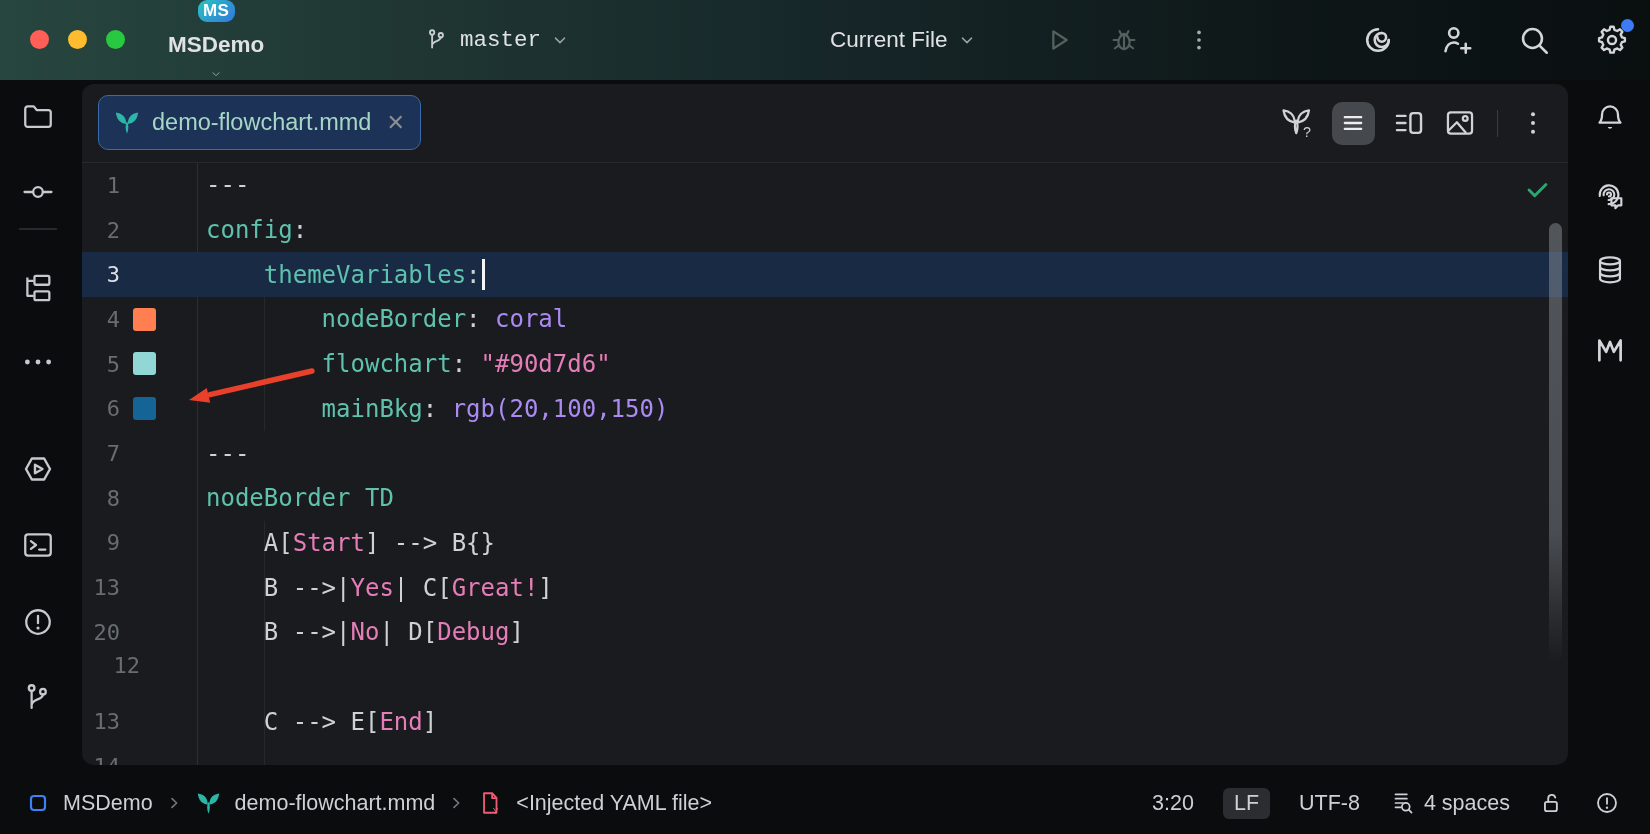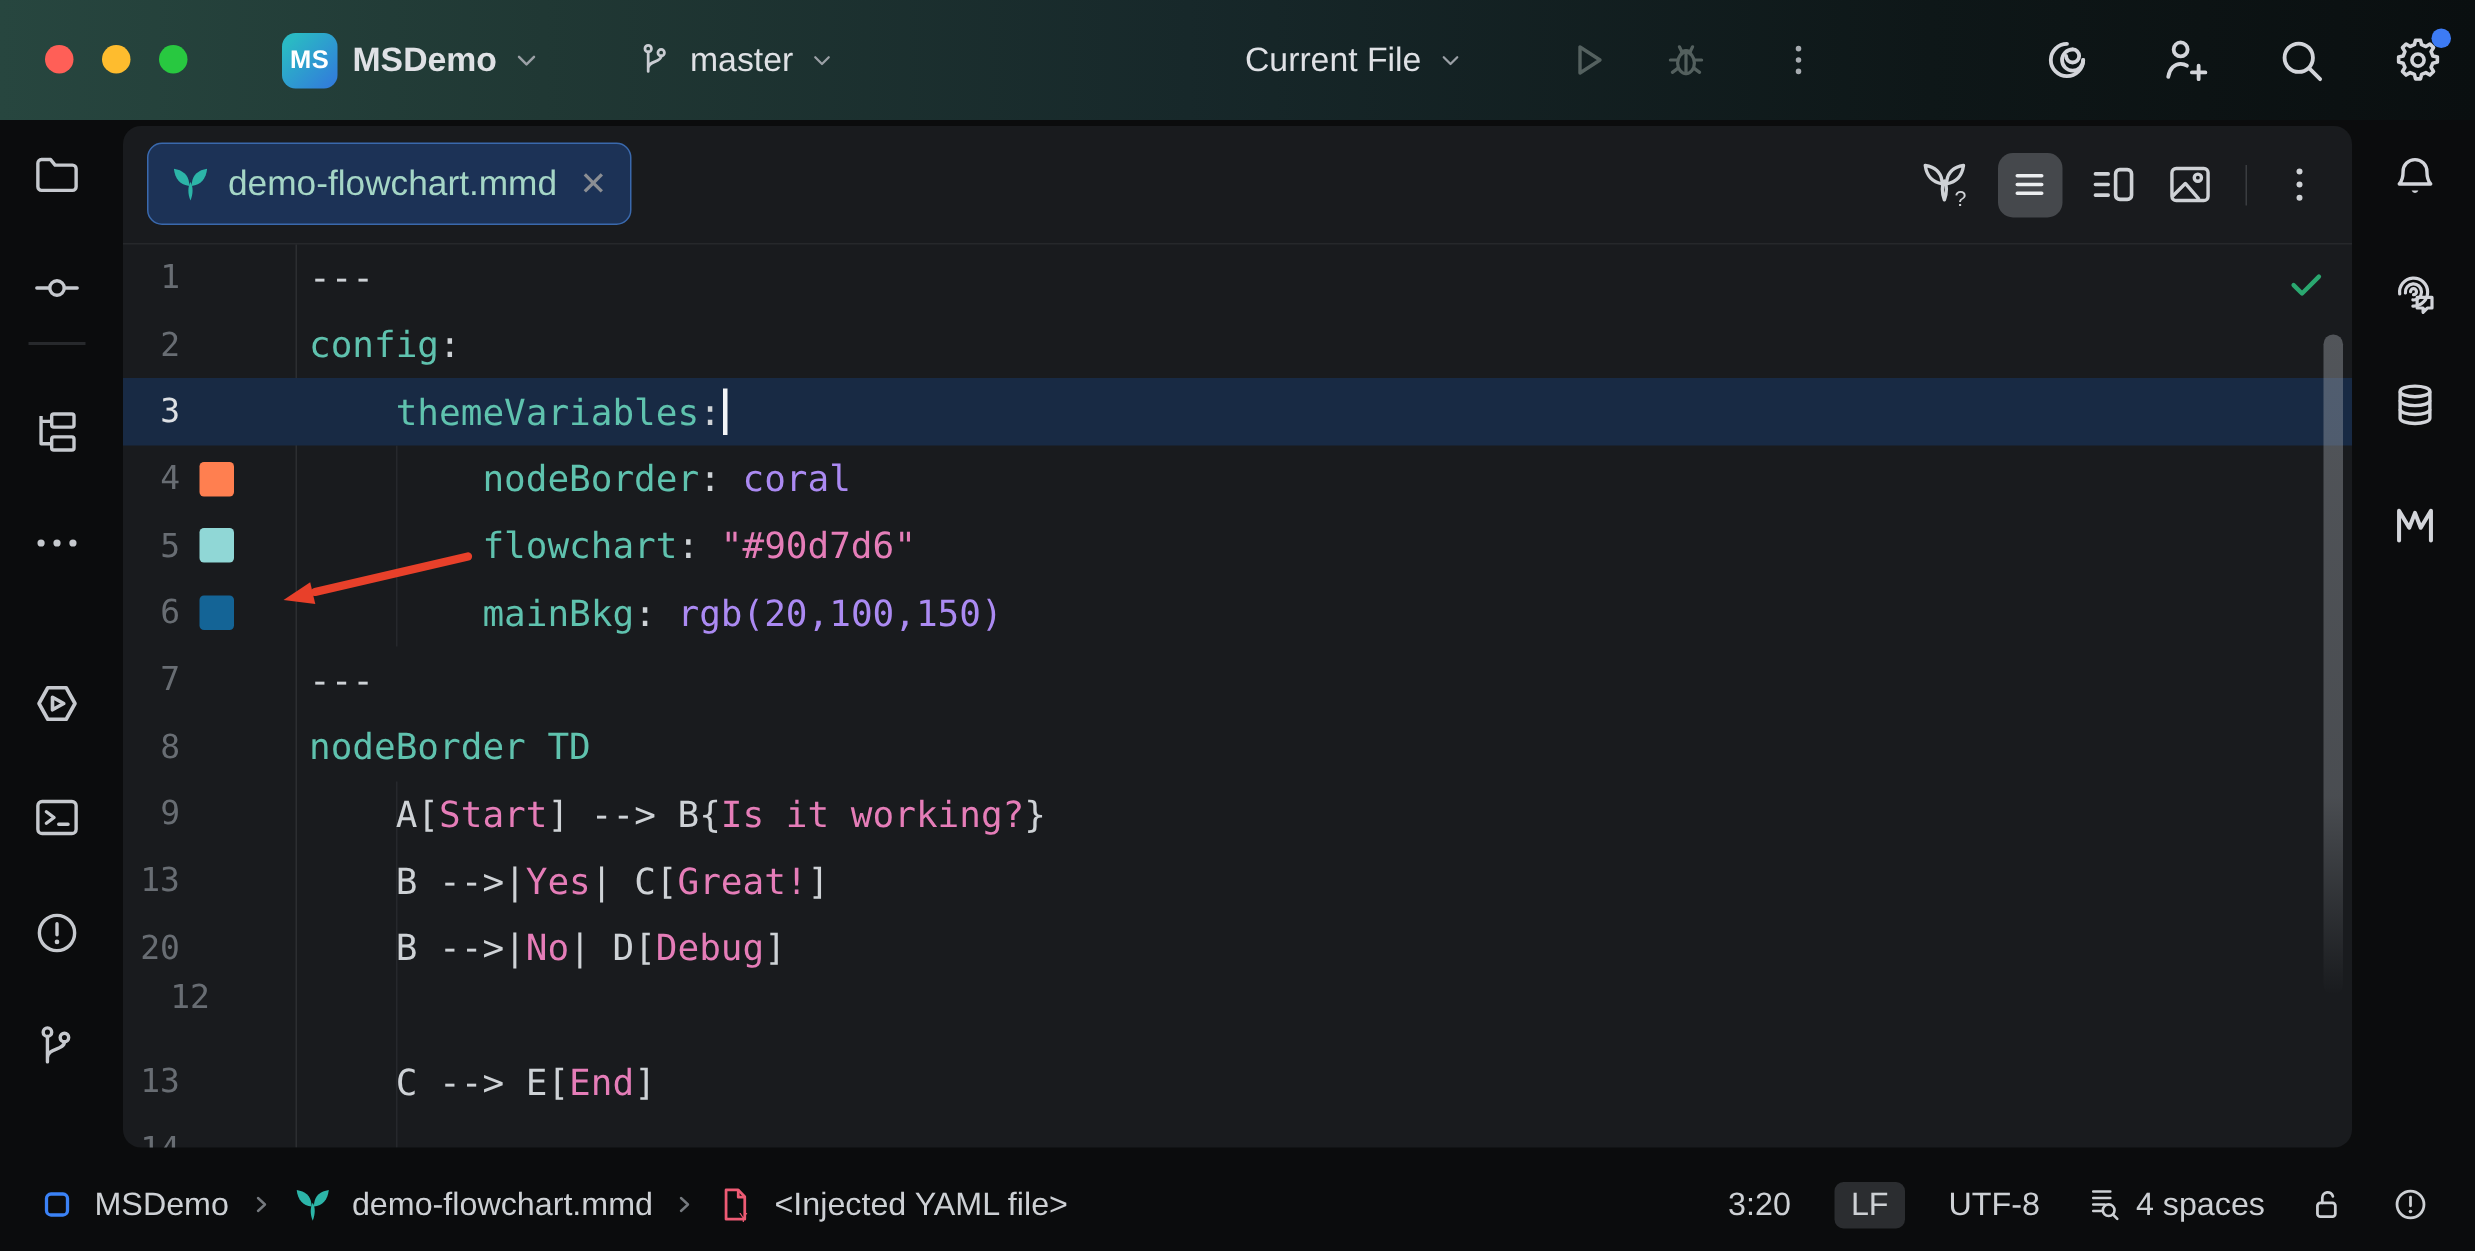--- a/index.html
+++ b/index.html
@@ -69,29 +69,29 @@
 </head>
 <body>
 
 <div class="window">
 
   <div class="toolbar">
     <div class="tl red"></div>
     <div class="tl yellow"></div>
     <div class="tl green"></div>
 
-    <div class="tb-group" style="left:188px;">
+    <div class="tb-group" style="left:168px;flex-direction:column;">
       <div class="ms-avatar">MS</div>
       <span class="tb-label bold">MSDemo</span>
       <svg width="20" height="20" viewBox="0 0 24 24">
           <path d="M6 9.5l6 6 6-6" fill="none" stroke="#9ba0a6" stroke-width="2" stroke-linecap="round" stroke-linejoin="round"></path>
         </svg>
     </div>
 
-    <div class="tb-group" style="left:424px;">
+    <div class="tb-group" style="left:424px;font-family:Liberation Mono, monospace;">
       <svg width="26" height="26" viewBox="0 0 24 24">
           <g fill="none" stroke="#c9ccd2" stroke-width="1.7" stroke-linecap="round">
             <circle cx="7.5" cy="5" r="2"></circle>
             <circle cx="15.5" cy="7.5" r="2"></circle>
             <path d="M7.5 7v12M15.5 9.5c0 4.2-8 2.8-8 7.6"></path>
           </g>
         </svg>
       <span class="tb-label">master</span>
       <svg width="18" height="18" viewBox="0 0 24 24">
           <path d="M6 9.5l6 6 6-6" fill="none" stroke="#9ba0a6" stroke-width="2" stroke-linecap="round" stroke-linejoin="round"></path>
@@ -352,21 +352,21 @@
           <div class="line" style="top: 268.2px;">
             <span class="ln">7</span>
             <span class="codetext"><span class="tk-plain">---</span></span>
           </div>
           <div class="line" style="top: 312.9px;">
             <span class="ln">8</span>
             <span class="codetext"><span class="tk-key">nodeBorder TD</span></span>
           </div>
           <div class="line" style="top: 357.6px;">
             <span class="ln">9</span>
-            <span class="codetext"><span class="tk-plain">    A[</span><span class="tk-str">Start</span><span class="tk-plain">] --&gt; B{</span><span class="tk-str">Is it working?</span><span class="tk-plain">}</span></span>
+            <span class="codetext"><span class="tk-plain">    A[</span><span class="tk-str">Start</span><span class="tk-plain">] --&gt; B{</span><span class="tk-plain">}</span></span>
           </div>
           <div class="line" style="top: 402.3px;">
             <span class="ln">13</span>
             <span class="codetext"><span class="tk-plain">    B --&gt;|</span><span class="tk-str">Yes</span><span class="tk-plain">| C[</span><span class="tk-str">Great!</span><span class="tk-plain">]</span></span>
           </div>
           <div class="line" style="top: 447px;">
             <span class="ln">20</span>
             <span class="codetext"><span class="tk-plain">    B --&gt;|</span><span class="tk-str">No</span><span class="tk-plain">| D[</span><span class="tk-str">Debug</span><span class="tk-plain">]</span></span>
           </div>
           <div class="line" style="top: 480px; margin-left: 20px;">

